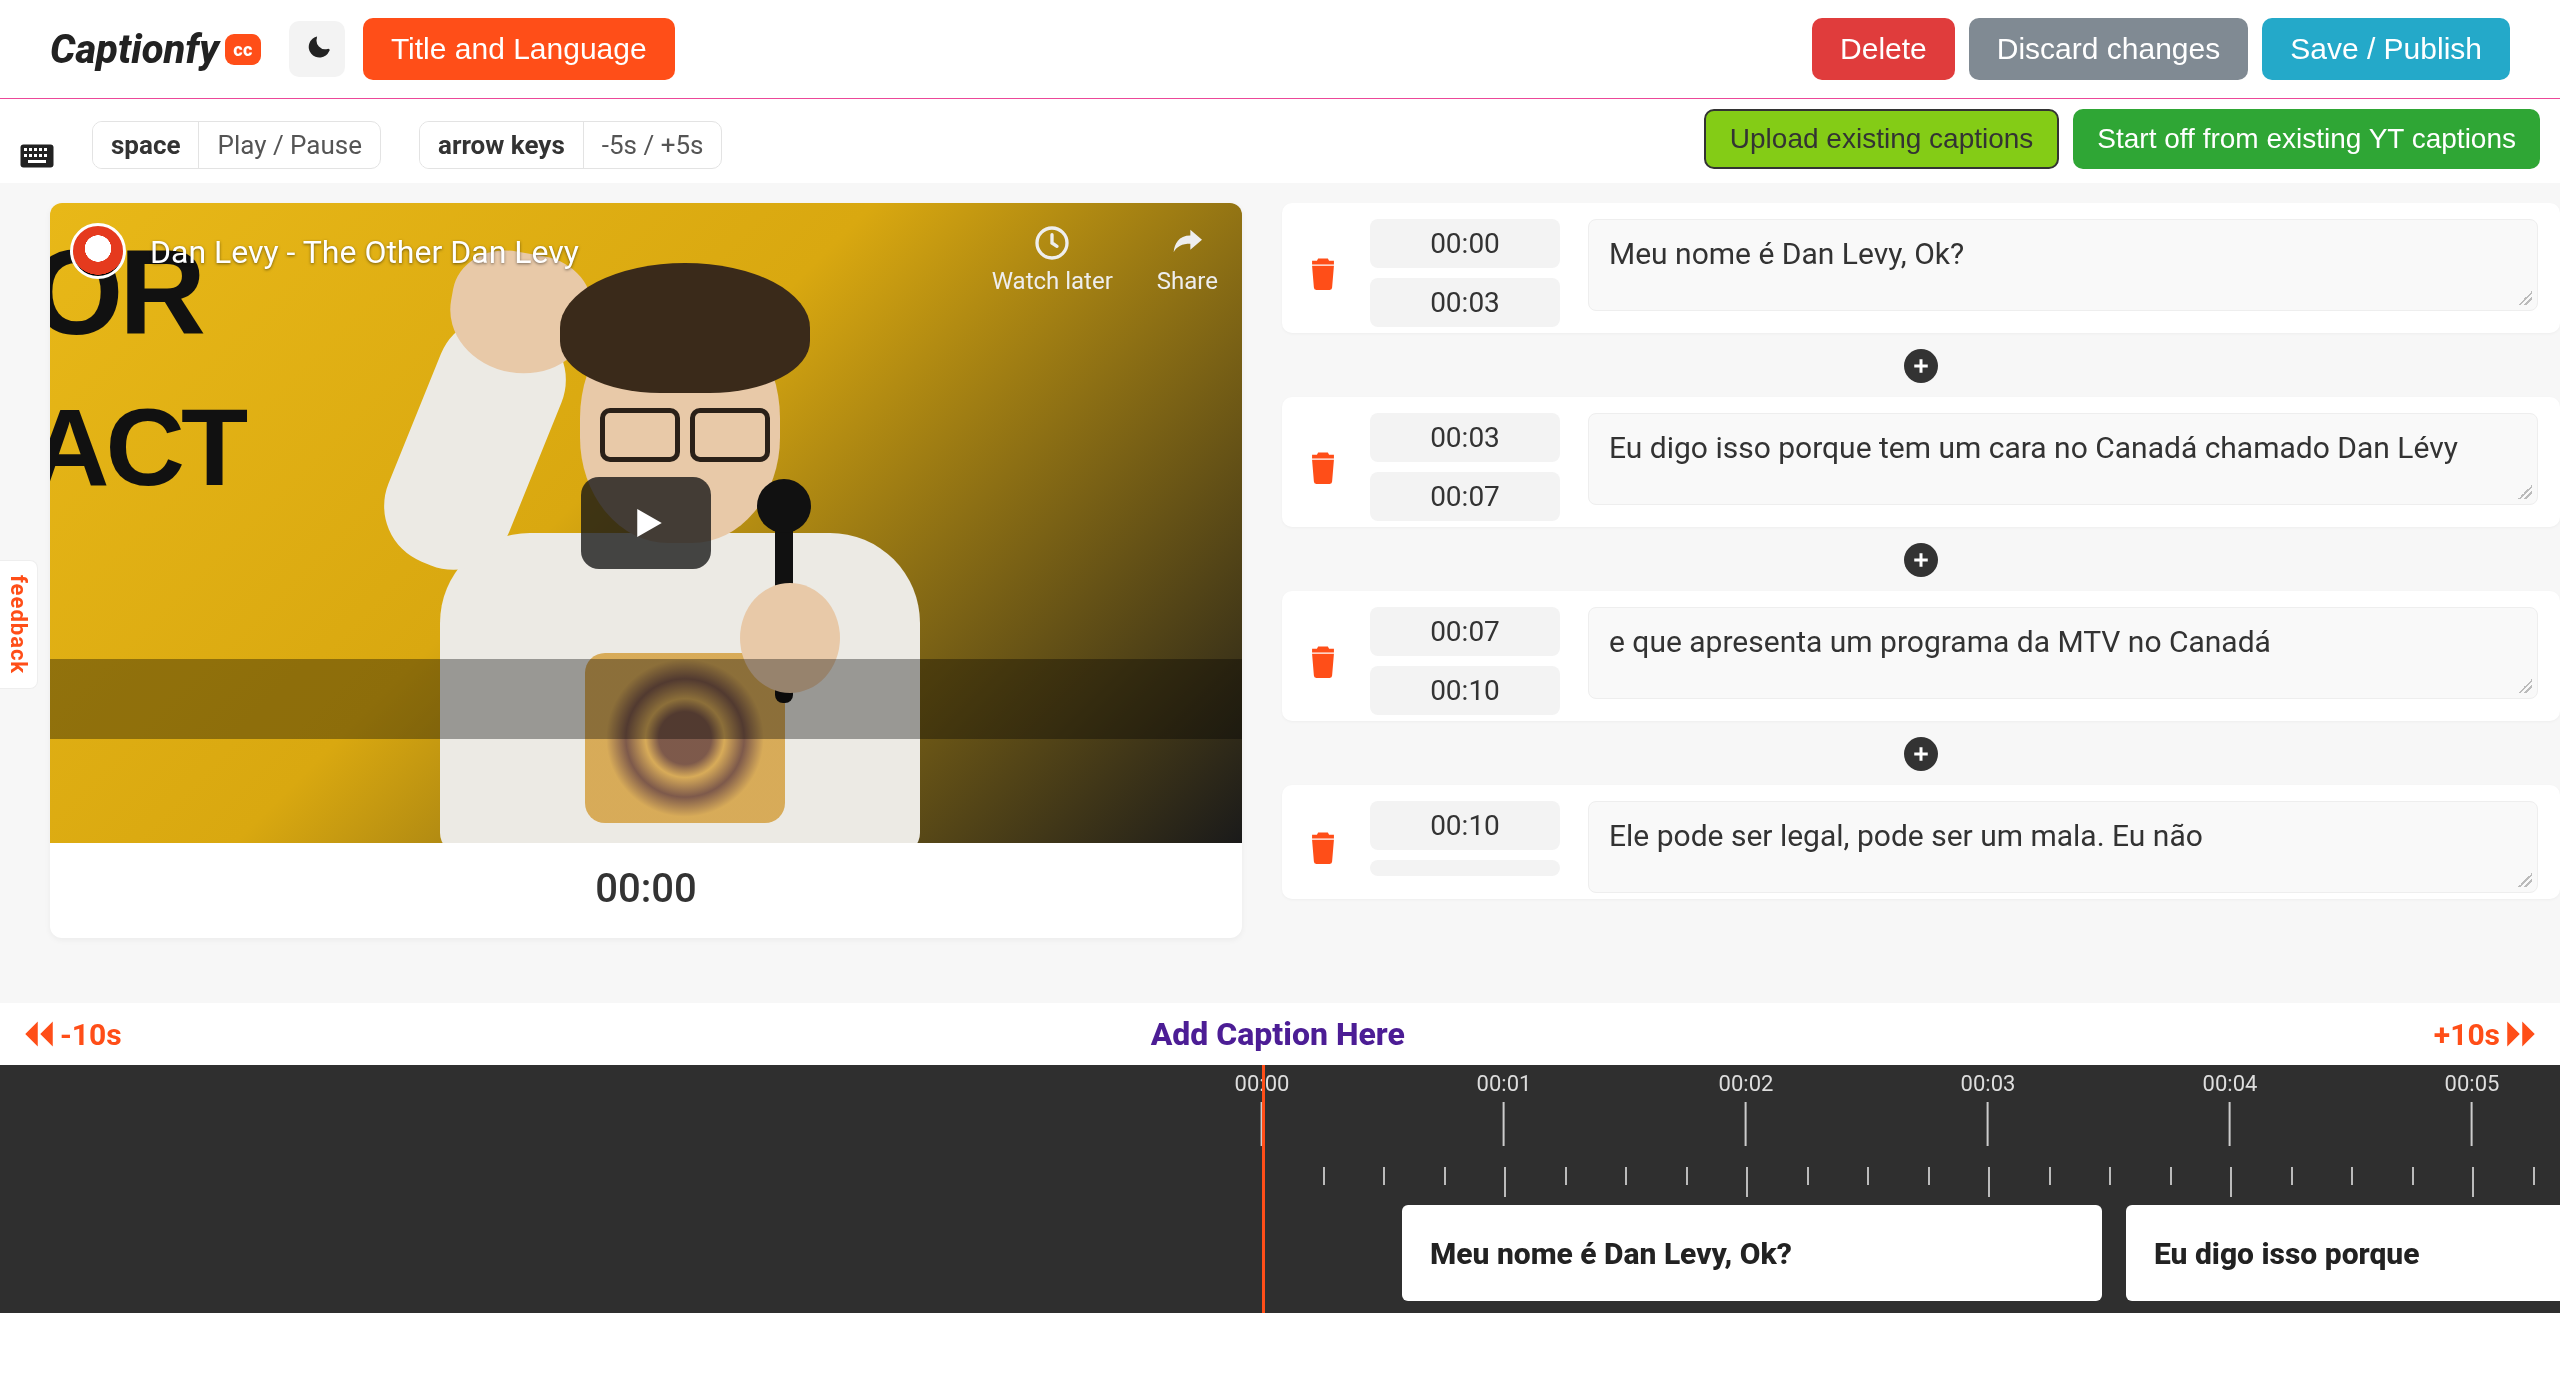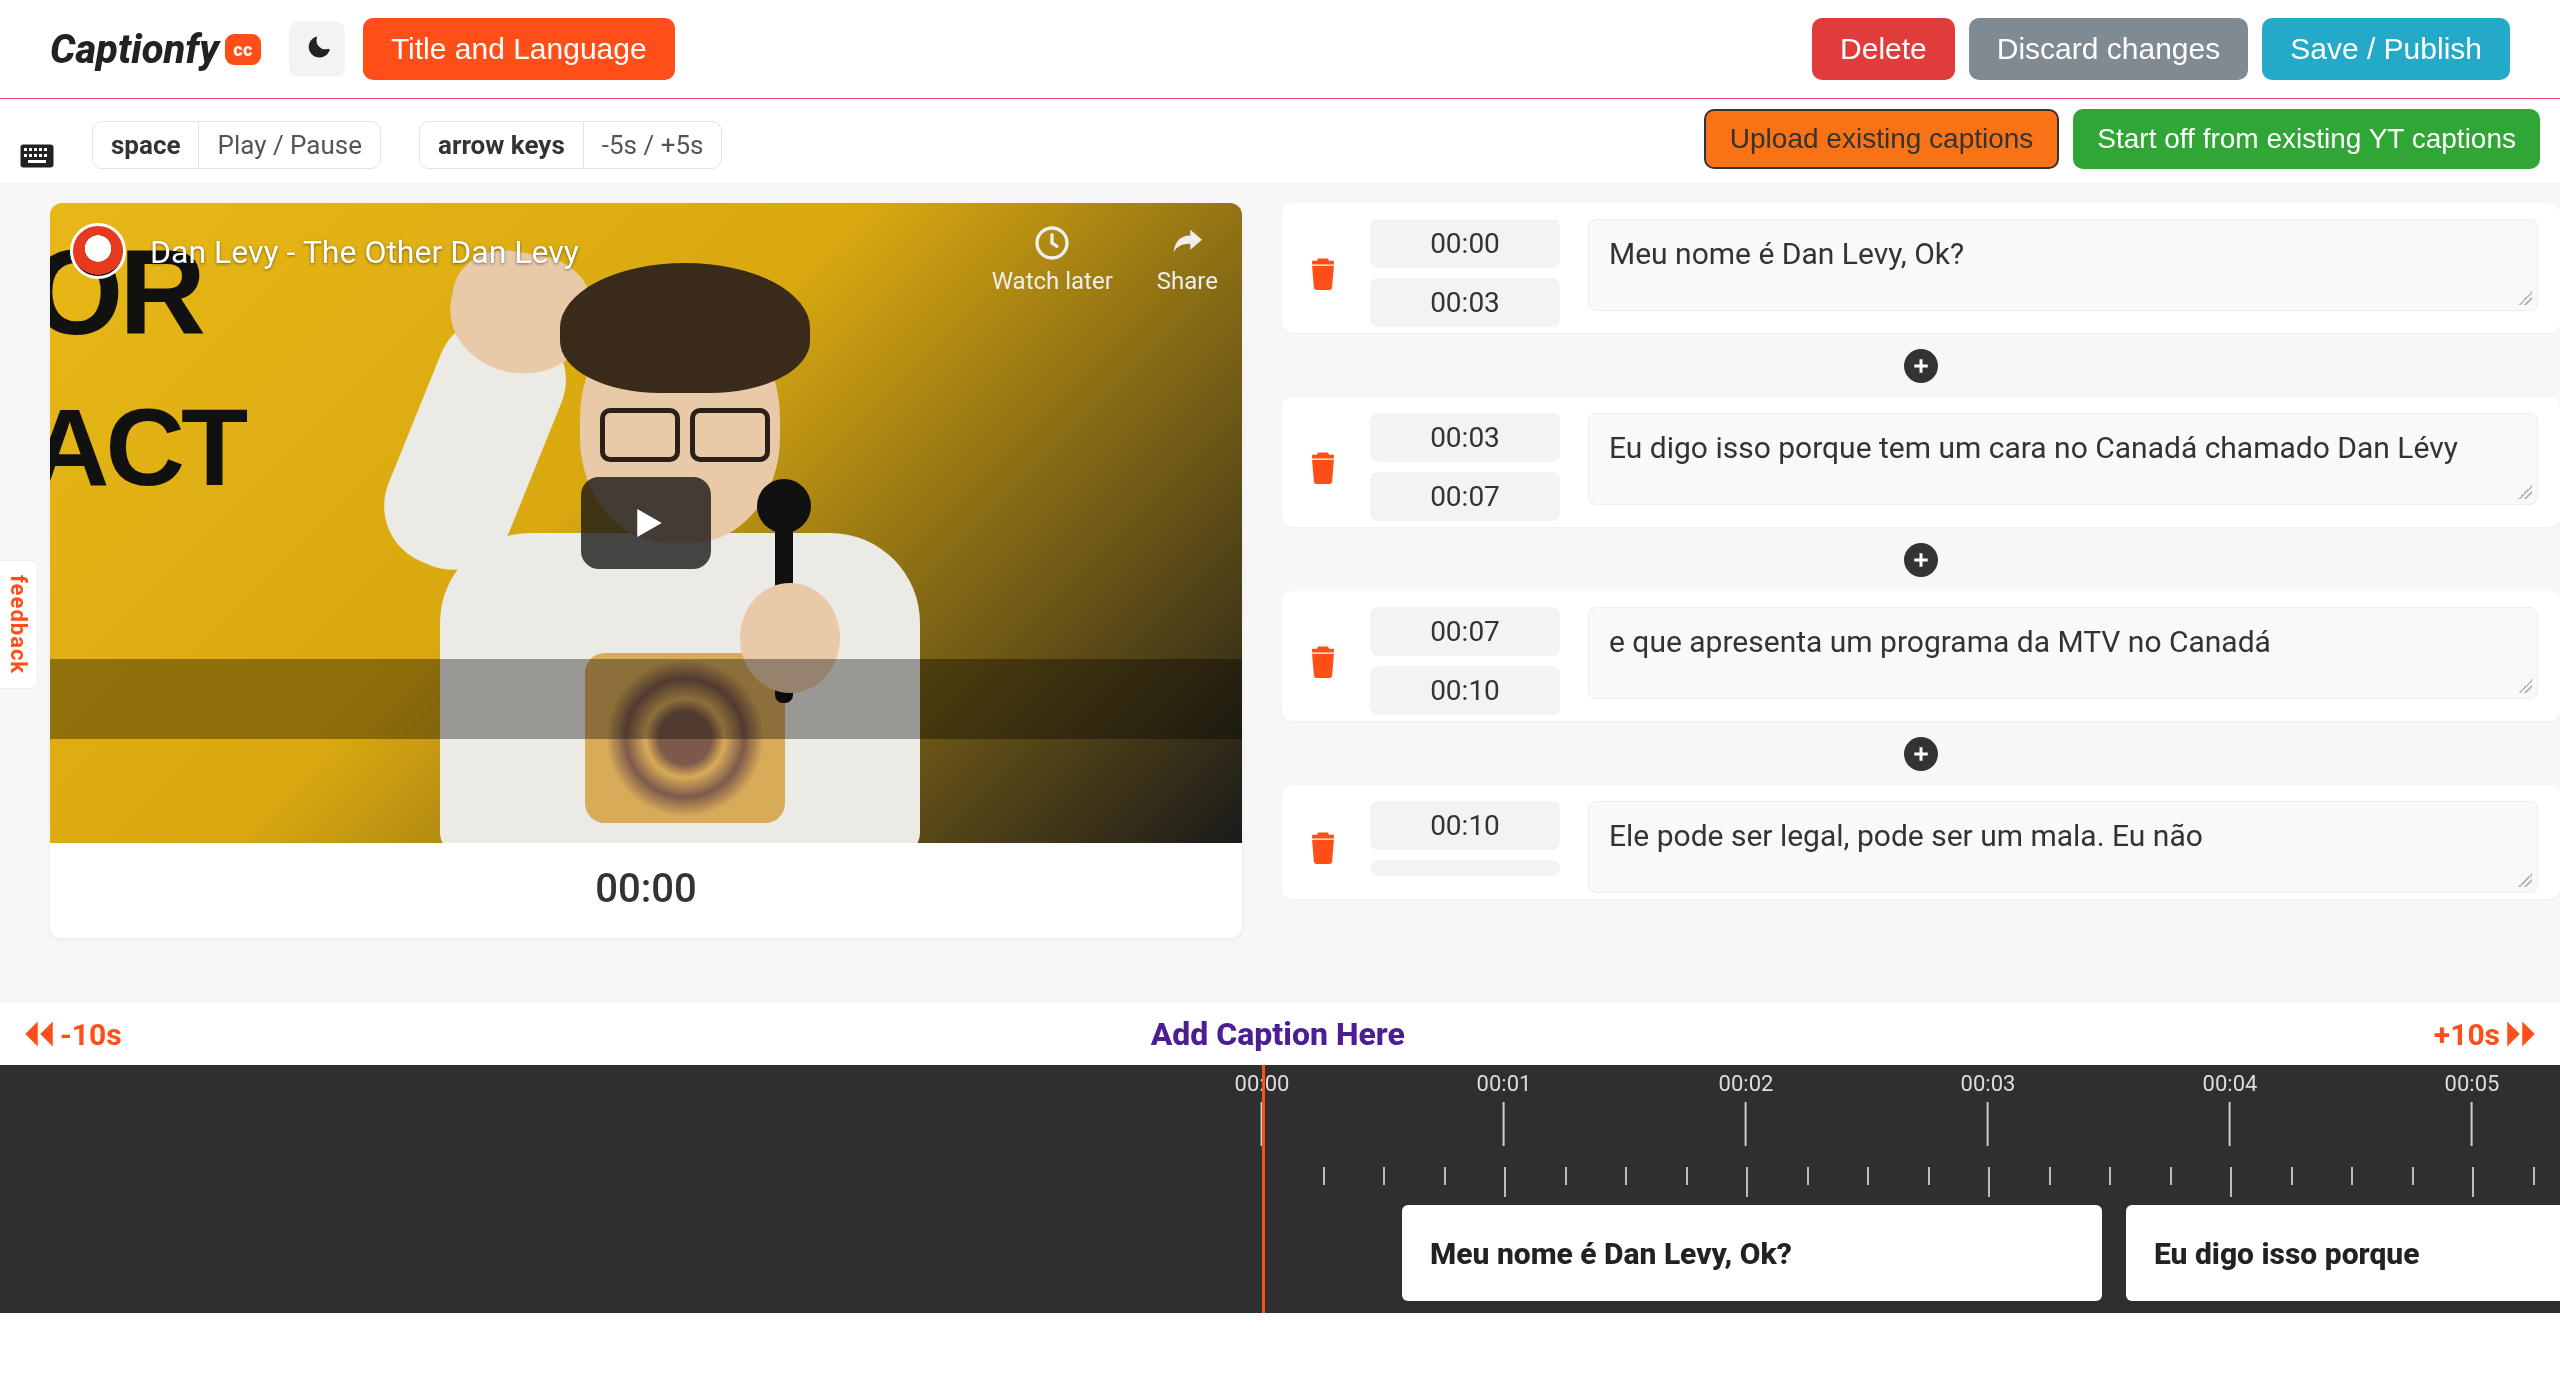--- a/index.html
+++ b/index.html
@@ -57,21 +57,21 @@
   font-weight: 500;
   cursor: pointer;
   color: #fff;
 }
 .btn-orange { background: #ff4e18; }
 .btn-red { background: #e03c3c; }
 .btn-grey { background: #808a93; }
 .btn-teal { background: #24a9c9; }
 .btn-green { background: #2fa635; }
 .btn-outline {
-  background: #f97316;
+  background: #84cc16;
   border: 2px solid #333;
   color: #333;
 }
 .header .title-lang { margin-left: 18px; }
 .header-spacer { flex: 1; }
 .header .right-btns { display: flex; gap: 14px; }
 
 
 .shortcut-row {
   display: flex;

